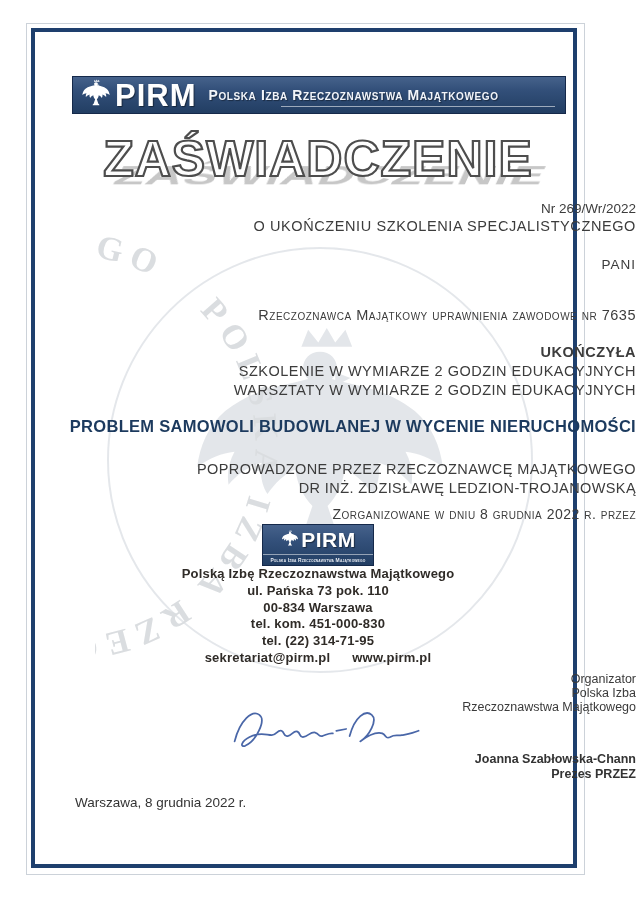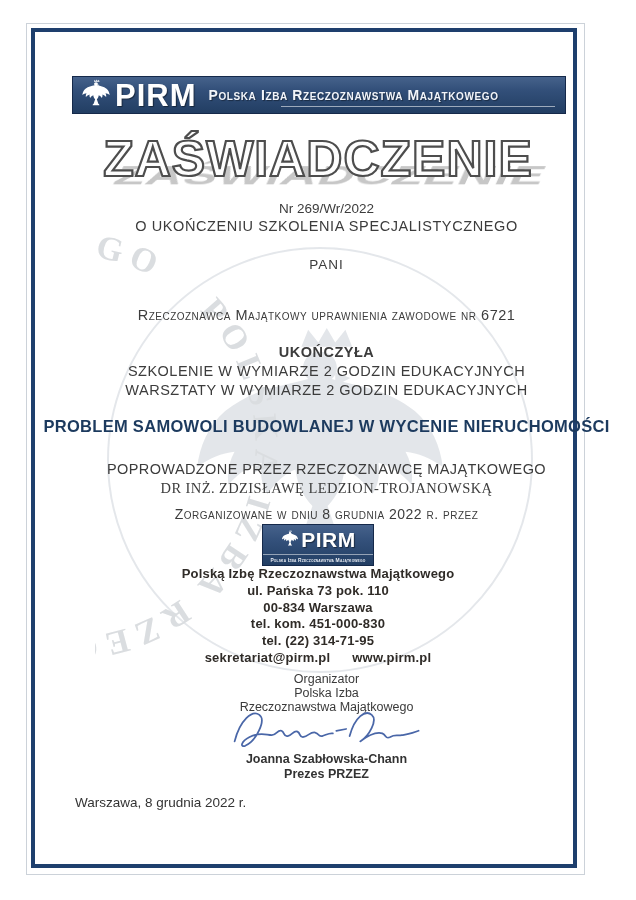--- a/index.html
+++ b/index.html
@@ -9,21 +9,21 @@
   }
   .border-outer{position:absolute;left:26px;top:23px;right:51px;bottom:25px;border:1px solid #ccd2d9;pointer-events:none;}
   .border-inner{position:absolute;left:31px;top:28px;right:59px;bottom:32px;border:4px solid #1e3f6d;pointer-events:none;}
 
   
   .watermark{position:absolute;left:95px;top:235px;width:450px;height:450px;z-index:0;opacity:.9;}
   .wm-ring{fill:none;stroke:#e2e5e9;stroke-width:2;}
   .wm-text{fill:#d7dadd;font-family:"Liberation Serif","DejaVu Serif",serif;font-size:34px;font-weight:bold;letter-spacing:4px;}
   .wm-eagle{fill:#e1e4e8;}
 
-  .abs{position:absolute;left:0;right:0;text-align:center;z-index:2;padding-left:17px;}
+  .abs{position:absolute;left:0;right:0;text-align:right;z-index:2;padding-left:17px;}
 
   
   .banner{
     position:absolute;left:72px;top:76px;width:494px;height:38px;z-index:2;
     background:linear-gradient(180deg,#46628b 0%,#33507a 35%,#223e63 100%);
     border:1px solid #15294a;box-sizing:border-box;
     display:flex;align-items:center;
   }
   .banner .eagle{width:34px;height:32px;margin-left:6px;flex:0 0 auto;}
   .banner .brand{
@@ -54,21 +54,21 @@
   .cert-no{top:201px;font-size:13.5px;color:#3c3c3c;}
   .subtitle{top:218px;font-size:14.5px;letter-spacing:.6px;color:#3c3c3c;}
   .honorific{top:257px;font-size:13.5px;letter-spacing:1px;}
   .recipient{top:271px;font-size:21.5px;font-weight:bold;color:#222222;letter-spacing:.3px;}
   .credentials{top:307px;font-size:14.5px;font-variant:small-caps;letter-spacing:.5px;}
   .completed-heading{top:344px;font-size:14.5px;letter-spacing:.5px;font-weight:bold;}
   .completed-1{top:363px;font-size:14.5px;letter-spacing:.5px;}
   .completed-2{top:382px;font-size:14.5px;letter-spacing:.5px;}
   .course-title{top:417px;font-size:16.5px;font-weight:bold;color:#1c3a5e;letter-spacing:.3px;}
   .conducted-1{top:461px;font-size:14.5px;letter-spacing:.4px;}
-  .conducted-2{top:480px;font-size:14.5px;letter-spacing:.4px;font-family:Liberation Serif, serif;}
+  .conducted-2{top:480px;font-size:14.5px;letter-spacing:.4px;}
   .organized{top:506px;font-size:14px;font-variant:small-caps;letter-spacing:.5px;}
 
   
   .logo-small{
     position:absolute;left:262px;top:524px;width:112px;height:42px;z-index:2;
     background:linear-gradient(180deg,#46628b 0%,#33507a 40%,#223e63 100%);
     border:1px solid #15294a;box-sizing:border-box;display:flex;flex-direction:column;
   }
   .logo-small .row{display:flex;align-items:center;justify-content:center;height:29px;}
   .logo-small .eagle{width:20px;height:19px;margin-right:1px;}
@@ -135,21 +135,21 @@
 
   <div class="title-wrap">
     <div class="title-shadow">ZAŚWIADCZENIE</div>
     <div class="title-main">ZAŚWIADCZENIE</div>
   </div>
 
   <div class="abs cert-no">Nr 269/Wr/2022</div>
   <div class="abs subtitle">O UKOŃCZENIU SZKOLENIA SPECJALISTYCZNEGO</div>
 
   <div class="abs honorific">PANI</div>
-  <div class="abs credentials">Rzeczoznawca Majątkowy uprawnienia zawodowe nr 6721</div>
+  <div class="abs credentials">Rzeczoznawca Majątkowy uprawnienia zawodowe nr 7635</div>
 
   <div class="abs completed-heading">UKOŃCZYŁA</div>
   <div class="abs completed-1">SZKOLENIE W WYMIARZE 2 GODZIN EDUKACYJNYCH</div>
   <div class="abs completed-2">WARSZTATY W WYMIARZE 2 GODZIN EDUKACYJNYCH</div>
 
   <div class="abs course-title">PROBLEM SAMOWOLI BUDOWLANEJ W WYCENIE NIERUCHOMOŚCI</div>
 
   <div class="abs conducted-1">POPROWADZONE PRZEZ RZECZOZNAWCĘ MAJĄTKOWEGO</div>
   <div class="abs conducted-2">DR INŻ. ZDZISŁAWĘ LEDZION-TROJANOWSKĄ</div>
 

